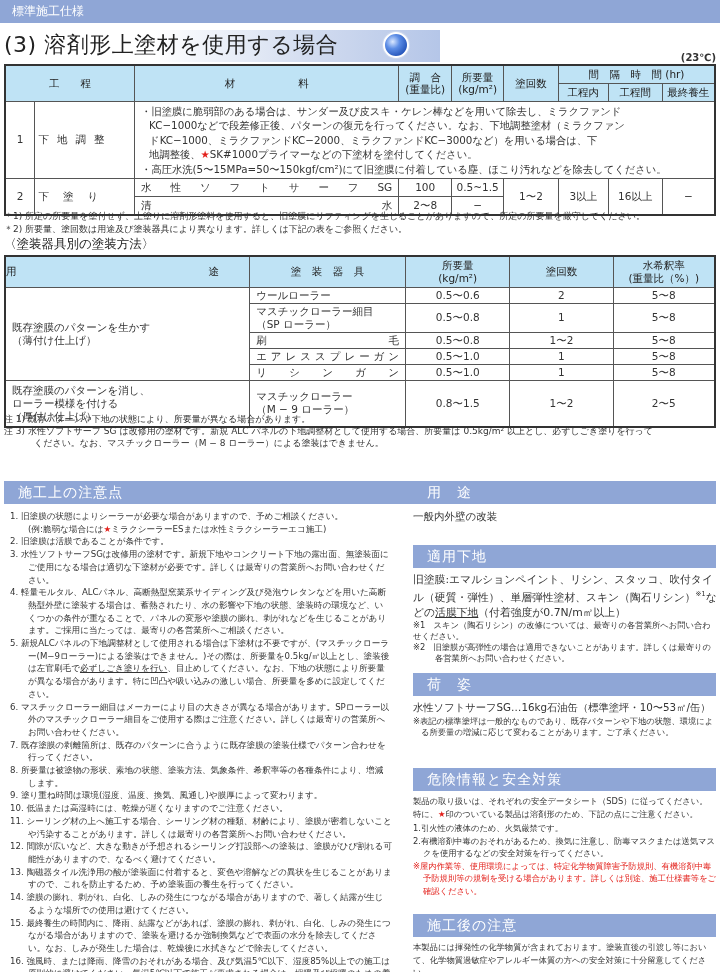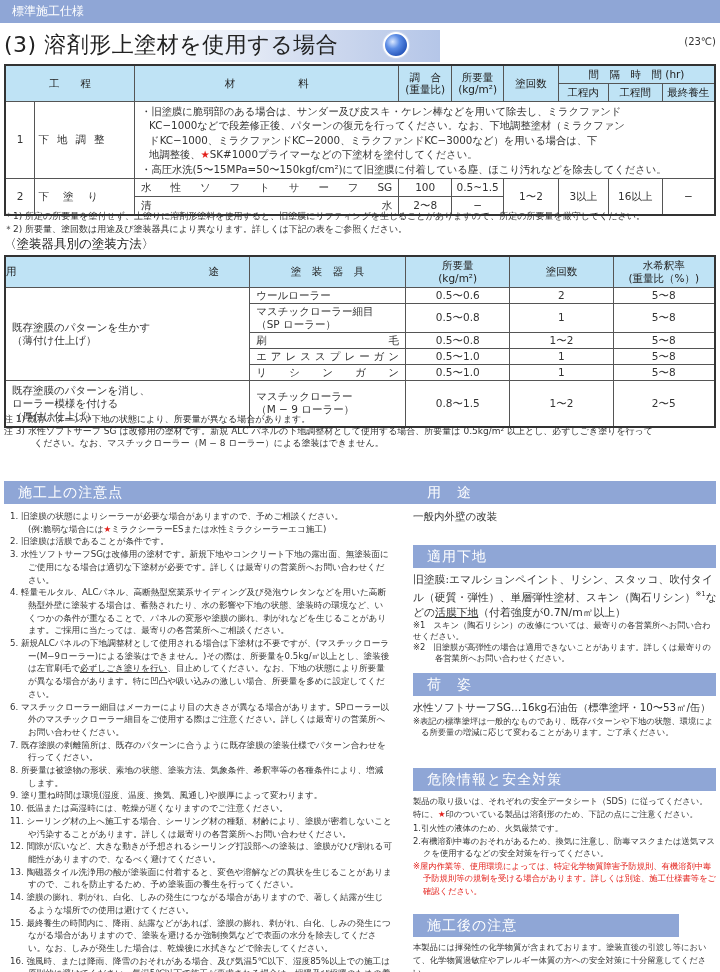--- a/index.html
+++ b/index.html
@@ -1,21 +1,21 @@
 <!DOCTYPE html>
 <html><head>
 <meta charset="utf-8">
 <style>
 *{box-sizing:border-box;margin:0;padding:0;}
 body{width:720px;height:972px;background:#fff;font-family:"DejaVu Sans","Liberation Sans",sans-serif;color:#333;overflow:hidden;position:relative;}
 .topbar{position:absolute;left:0;top:0;width:720px;height:23px;background:#8fa6d6;color:#fff;font-size:12px;line-height:23px;padding-left:12px;}
 .title-wrap{position:absolute;left:0;top:30px;width:440px;height:32px;background:linear-gradient(90deg,#fff 0%,#fff 35%,#cdd8ee 75%,#b5c6e8 100%);}
 .title{position:absolute;left:4px;top:30px;font-size:22px;line-height:30px;color:#222;letter-spacing:0.5px;}
 .ball{position:absolute;left:383px;top:32px;width:26px;height:26px;border-radius:50%;background:radial-gradient(circle at 35% 35%,#dbe8ff 0%,#5c8de6 35%,#1f4fb5 80%,#173f94 100%);border:2px solid #fff;box-shadow:0 0 0 1px #cdd8ee;}
-.temp{position:absolute;right:4px;top:36px;font-size:10px;color:#333;}
+.temp{position:absolute;right:4px;top:52px;font-size:10px;color:#333;font-weight:bold;}
 table{border-collapse:collapse;position:absolute;font-size:10.5px;}
 td,th{border:1px solid #555;font-weight:normal;}
 .t1{left:4px;top:64px;width:712px;border:2px solid #333;}
 .t1 th{background:#bfe3f5;height:18px;text-align:center;font-size:10.5px;color:#222;line-height:12px;}
 .t1 td{padding:1px 3px;line-height:15px;}
 .center{text-align:center;}
 .spread{text-align:justify;text-align-last:justify;}
 .notes1{position:absolute;left:4px;top:210px;font-size:9px;line-height:13px;color:#333;}
 .sub-h{position:absolute;left:4px;top:236px;font-size:12.5px;color:#222;}
 .t2{left:4px;top:255px;width:712px;border:2px solid #333;}
@@ -219,14 +219,14 @@
 
 <div class="sec-h" style="left:413px;top:768px;width:303px;">危険情報と安全対策</div>
 <div class="rcol smallnote" style="top:795px;left:413px;width:305px;line-height:12.5px;">
   <div>製品の取り扱いは、それぞれの安全データシート（SDS）に従ってください。</div>
   <div><span>特に、</span><span class="star">★</span><span>印のついている製品は溶剤形のため、下記の点にご注意ください。</span></div>
   <div style="margin-top:2px">1.引火性の液体のため、火気厳禁です。</div>
   <div style="padding-left:10px;text-indent:-10px;">2.有機溶剤中毒のおそれがあるため、換気に注意し、防毒マスクまたは送気マスクを使用するなどの安全対策を行ってください。</div>
   <div class="red" style="padding-left:10px;text-indent:-10px;">※屋内作業等、使用環境によっては、特定化学物質障害予防規則、有機溶剤中毒予防規則等の規制を受ける場合があります。詳しくは別途、施工仕様書等をご確認ください。</div>
 </div>
 
-<div class="sec-h" style="left:413px;top:914px;width:266px;">施工後の注意</div>
+<div class="sec-h" style="left:413px;top:914px;width:303px;">施工後の注意</div>
 <div class="rcol smallnote" style="top:941px;left:413px;width:305px;line-height:12.5px;">本製品には揮発性の化学物質が含まれております。塗装直後の引渡し等において、化学物質過敏症やアレルギー体質の方への安全対策に十分留意してください。</div>
 
 </body></html>

